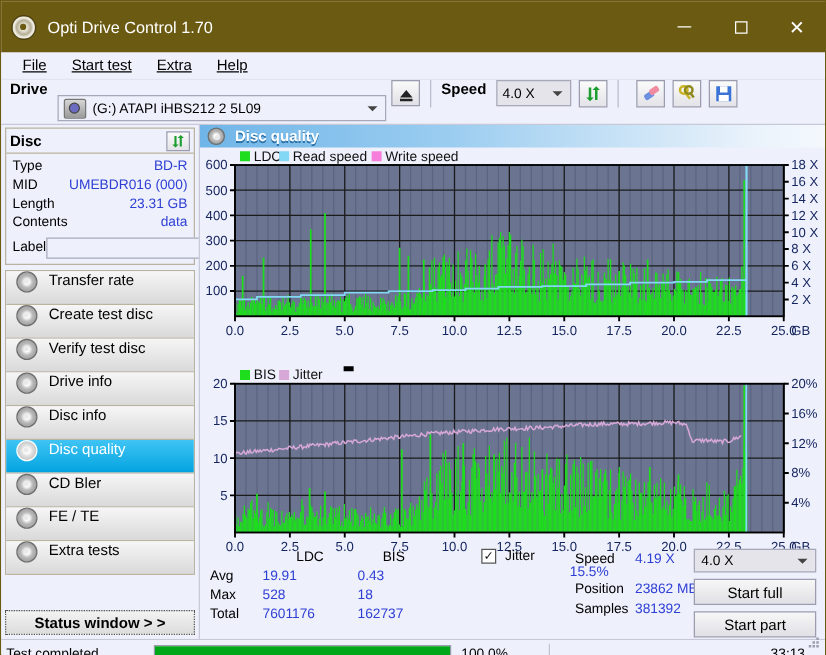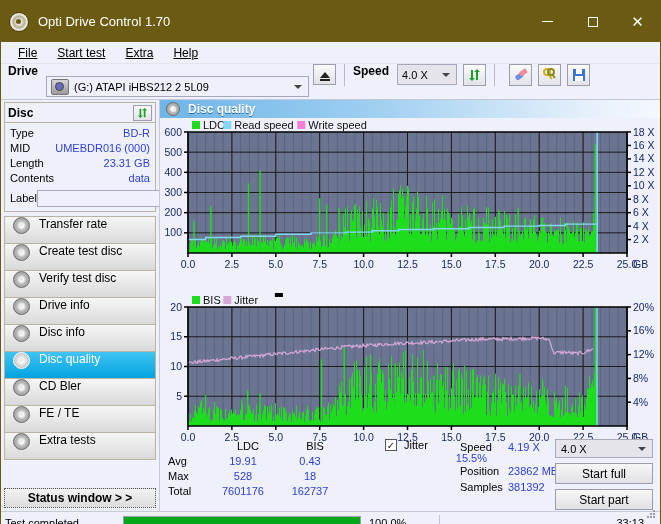--- a/index.html
+++ b/index.html
@@ -47,21 +47,21 @@
     width: 45px; height: 31px;
     display: flex; align-items: center; justify-content: center;
     color: #ffffff; font-size: 13px;
   }
   .win-btn.close { font-size: 15px; }
   .glyph-min { display:block; width:11px; height:1px; background:#fff; }
   .glyph-max { display:block; width:10px; height:10px; border:1px solid #fff; box-sizing:border-box; }
   
   .menubar {
     height: 22px; background: #eef0fb;
-    display: flex; align-items: center;
+    display: flex; align-items: flex-end;
     padding-left: 7px; box-sizing: border-box;
     border-bottom: 1px solid #e2e4f2;
   }
   .menu-item {
     padding: 0 10px; font-size: 12px; color: #000;
     line-height: 22px;
   }
   .menu-item u { text-decoration: underline; }
   
   .toolbar {
@@ -205,21 +205,21 @@
   
   .stats {
     height: 74px; position: relative; box-sizing: border-box;
     font-size: 11px;
   }
   .stats-left { position:absolute; left: 8px; top: 2px; }
   .st-grid { display:grid; grid-template-columns: 42px 76px 58px; }
   .st-grid div { line-height: 15px; }
   .st-hdr { text-align:center; color:#000; }
   .st-key { color:#000; }
-  .st-val { text-align:center; color:#2e3fd4; padding-right: 10px; }
+  .st-val { text-align:left; color:#2e3fd4; padding-right: 10px; }
   .jitter-box { position:absolute; left: 225px; top: 2px; width: 120px;}
   .jitter-head { display:flex; align-items:center; }
   .chk {
     width:12px;height:12px;border:1px solid #555;background:#fff;
     display:flex;align-items:center;justify-content:center;
     box-sizing:border-box; margin-right:7px; font-size:10px; color:#1a1a1a;
   }
   .jitter-vals { text-align:right; width: 102px; color:#2e3fd4; }
   .jitter-vals div{line-height:15px;}
   .stats-right { position:absolute; left: 300px; top: 2px; width: 200px; }

